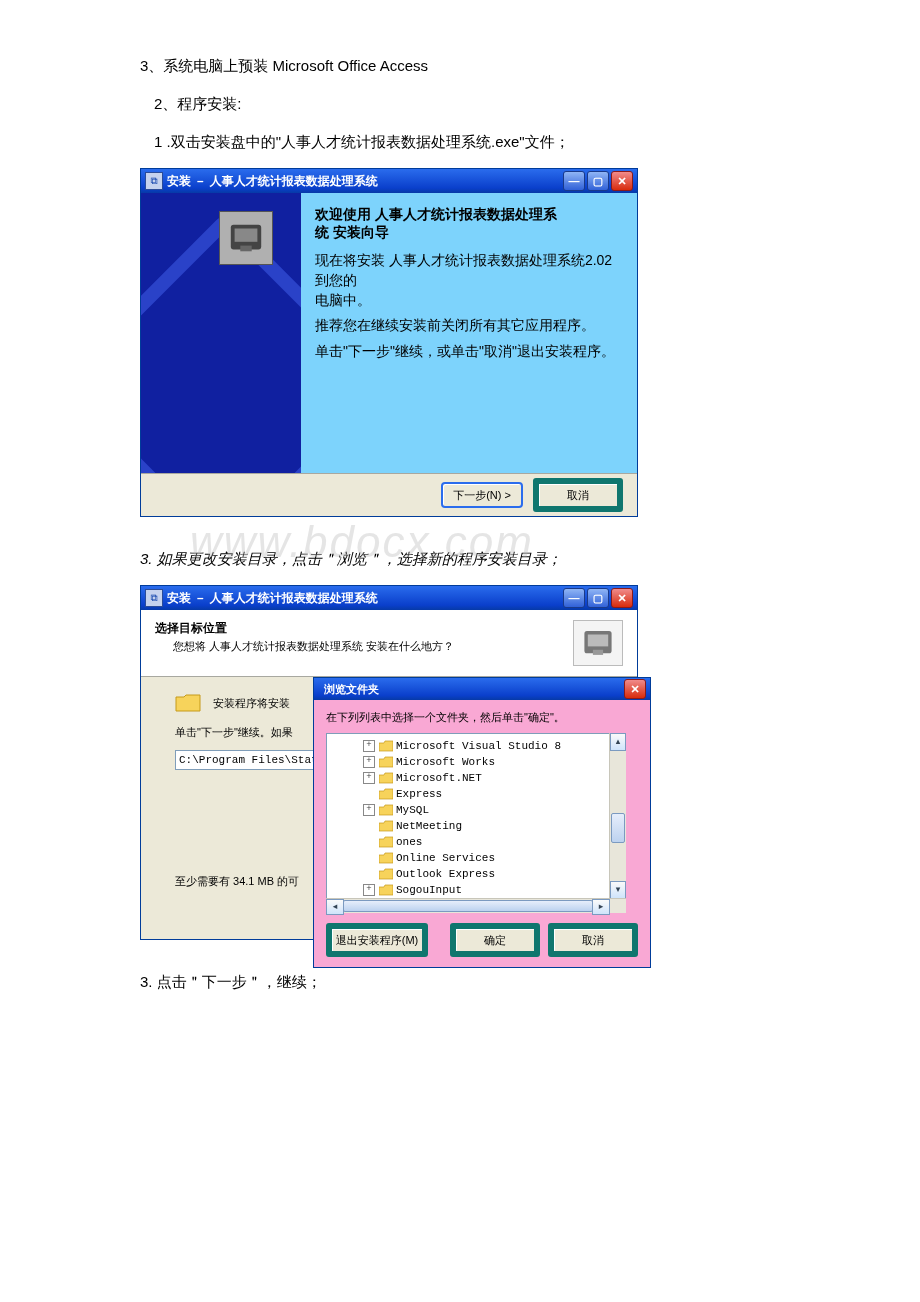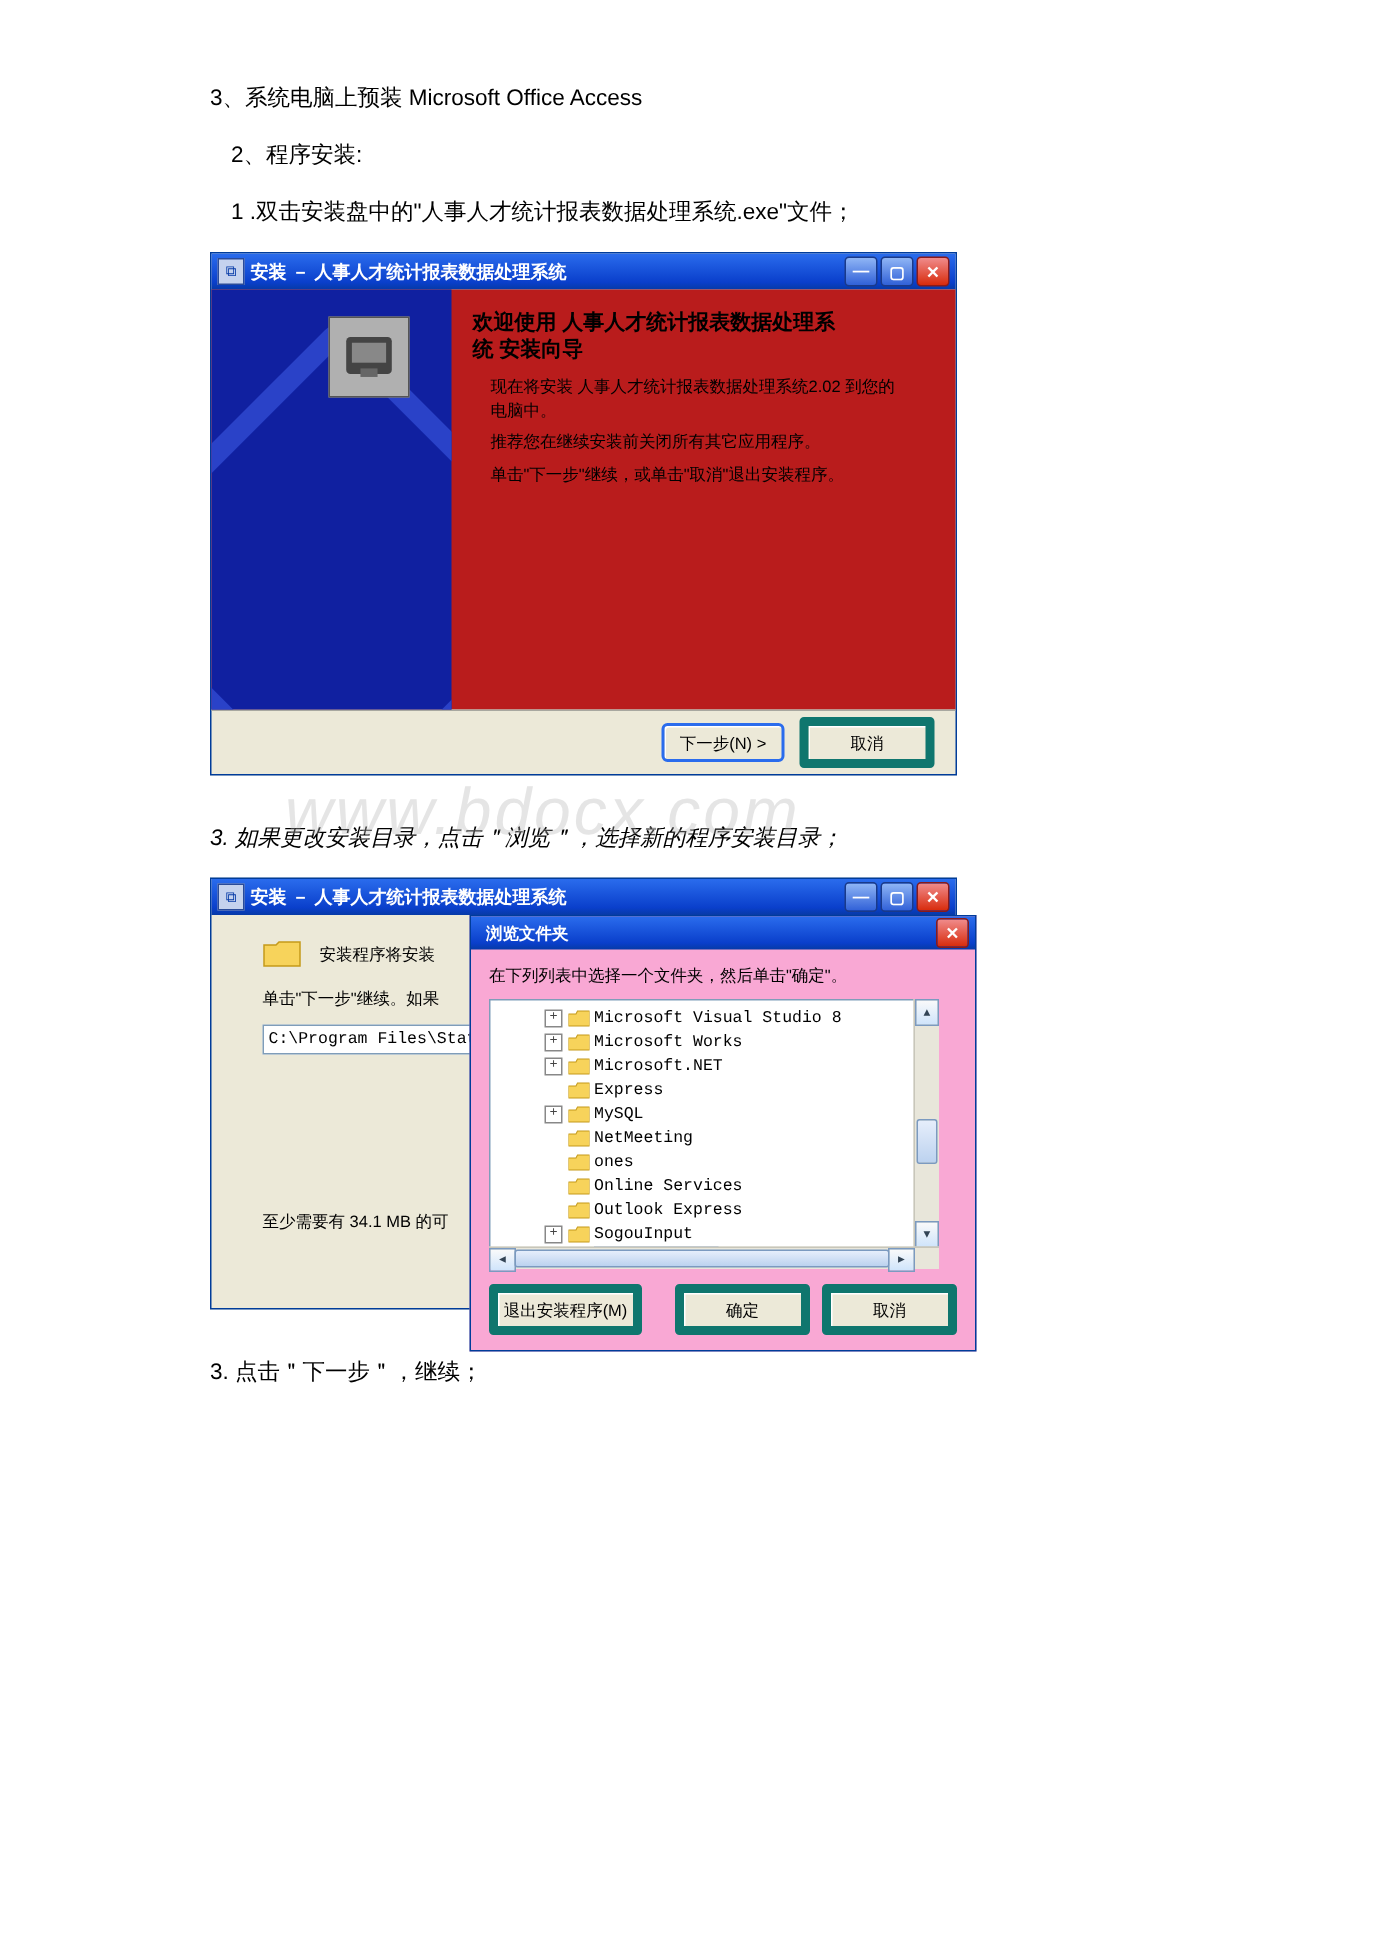--- a/index.html
+++ b/index.html
@@ -81,21 +81,21 @@
     display: inline-flex;
     align-items: center;
     justify-content: center;
   }
   .winbtn.close {
     background: linear-gradient(to bottom, #f08b8b, #d82b0c);
     border-color: #8a1a1a;
   }
   .w1-body {
     display: flex;
-    background: #b91c1c;
+    background: #7dd3fc;
   }
   .w1-left {
     width: 160px;
     height: 280px;
     background: #1020a0;
     position: relative;
     overflow: hidden;
   }
   .w1-left .logo-box {
     position: absolute;
@@ -125,22 +125,22 @@
     padding: 12px 16px 8px 14px;
     color: #000;
   }
   .w1-right h3 {
     margin: 0 0 10px 0;
     font-size: 14px;
     font-weight: bold;
     line-height: 1.3;
   }
   .w1-right p {
-    margin: 6px 12px;
-    font-size: 11px;
+    margin: 6px 0;
+    font-size: 14px;
     line-height: 1.4;
   }
   .w1-footer {
     height: 42px;
     border-top: 1px solid #a8a8a0;
     display: flex;
     align-items: center;
     justify-content: flex-end;
     gap: 10px;
     padding: 0 14px;
@@ -419,20 +419,33 @@
 <div class="win" style="width:496px;">
   <div class="titlebar">
     <span class="ticon">⧉</span>
     <span class="ttext">安装 － 人事人才统计报表数据处理系统</span>
     <span class="winbtns">
       <span class="winbtn">—</span>
       <span class="winbtn">▢</span>
       <span class="winbtn close">✕</span>
     </span>
   </div>
+  <div class="w2-header">
+    <div class="txtcol">
+      <div class="h-title">选择目标位置</div>
+      <div class="h-sub">您想将 人事人才统计报表数据处理系统 安装在什么地方？</div>
+    </div>
+    <div class="hicon">
+      <svg viewBox="0 0 40 40">
+          <rect x="4" y="6" width="32" height="26" rx="3" fill="#777"></rect>
+          <rect x="8" y="10" width="24" height="14" fill="#bbb"></rect>
+          <rect x="14" y="28" width="12" height="6" fill="#999"></rect>
+        </svg>
+    </div>
+  </div>
   <div class="w2-body">
     <div class="w2-line1">
       <span class="folder-ico">
         <svg viewBox="0 0 26 20">
             <path d="M1 4 L9 4 L11 2 L25 2 L25 18 L1 18 Z" fill="#f7d35b" stroke="#c59a1a"></path>
           </svg>
       </span>
       <span>安装程序将安装 </span>
     </div>
     <div class="w2-line2">单击"下一步"继续。如果</div>

